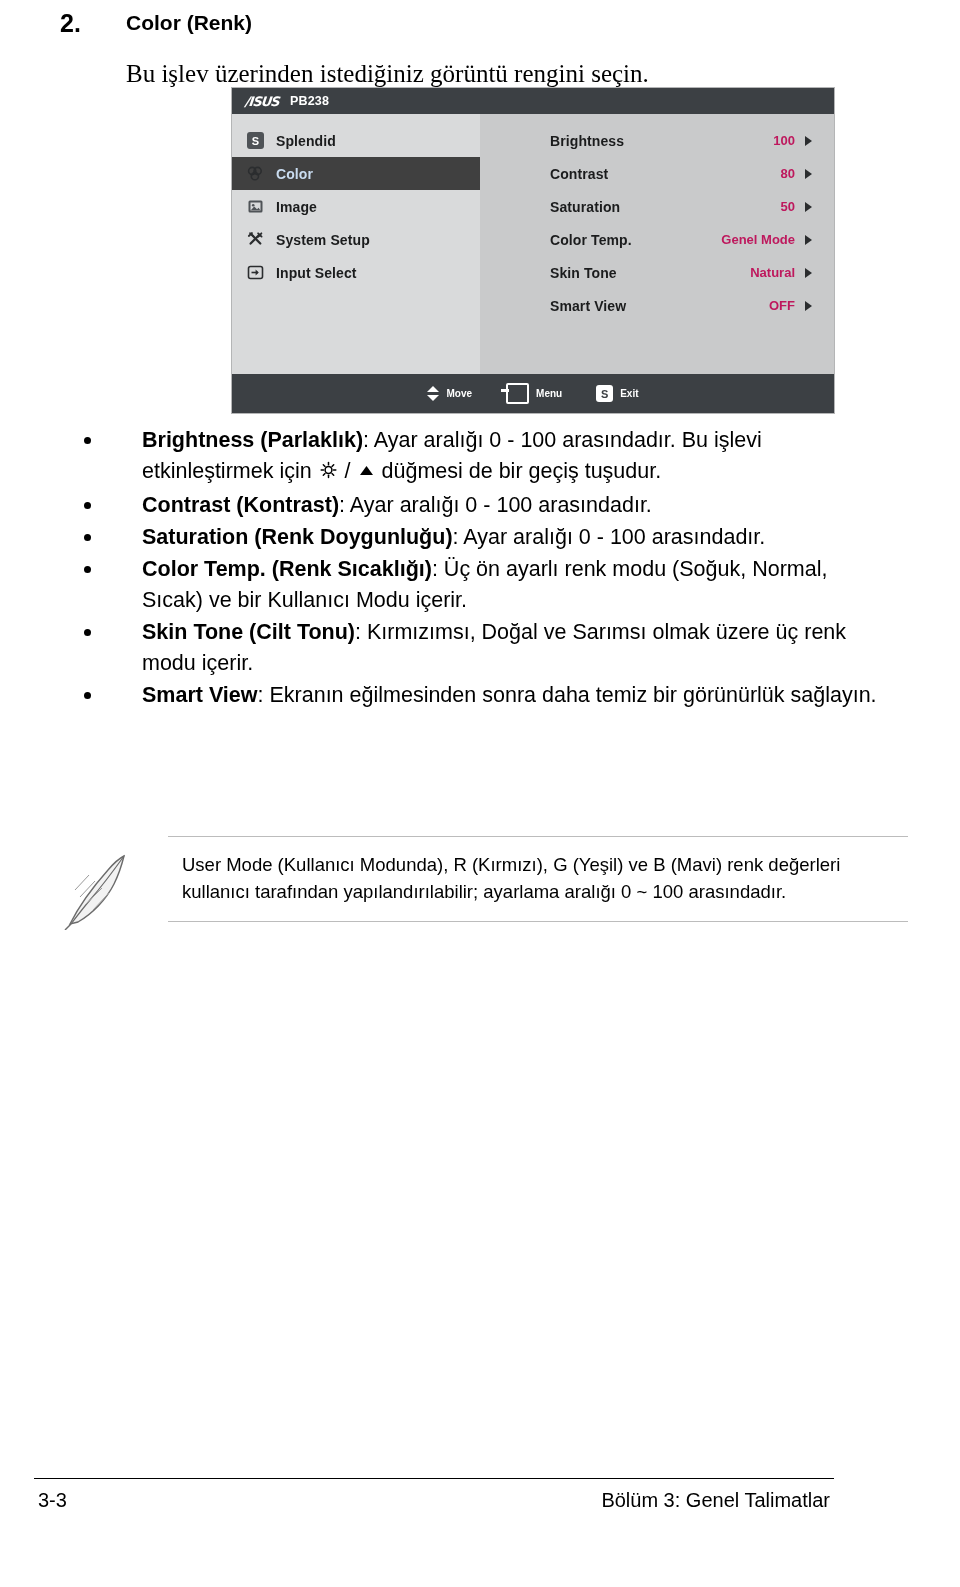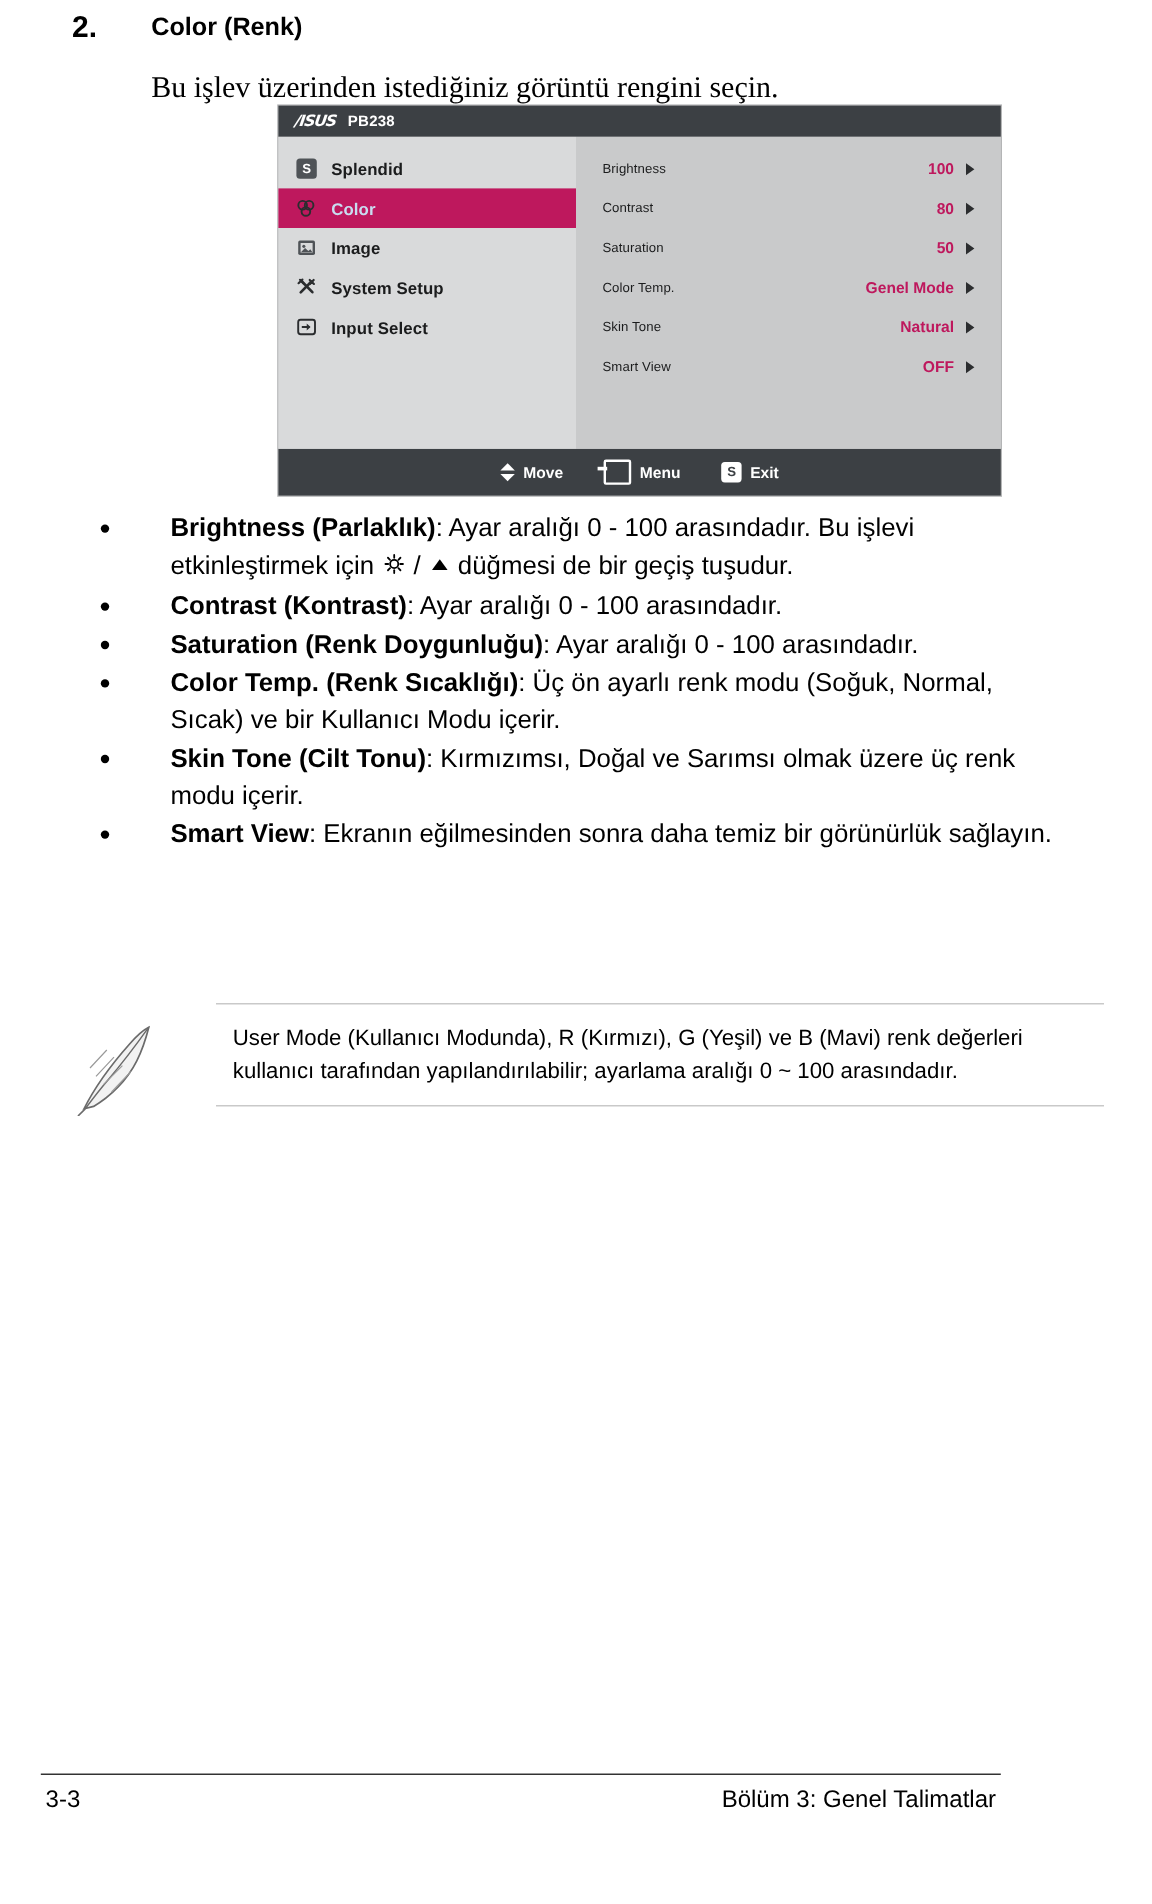--- a/index.html
+++ b/index.html
@@ -95,21 +95,21 @@
     padding-top: 10px;
   }
   .menu-item {
     display: flex;
     align-items: center;
     height: 33px;
     padding-left: 14px;
     gap: 11px;
   }
   .menu-item.selected {
-    background: #be185d;
+    background: #404040;
   }
   .menu-item.selected .menu-label {
     color: #c9dcf0;
   }
   .menu-label {
     font-size: 14px;
     font-weight: bold;
     color: #1b1c1d;
     letter-spacing: .1px;
   }
@@ -134,25 +134,26 @@
     justify-content: center;
   }
 
   .opt-row {
     display: flex;
     align-items: center;
     height: 33px;
     padding: 0 22px 0 22px;
   }
   .opt-name {
-    font-size: 11px;
-    font-weight: normal;
+    font-size: 14px;
+    font-weight: bold;
     color: #1b1c1d;
     flex: 1;
     letter-spacing: .1px;
+    margin-left: 48px;
   }
   .opt-val {
     font-size: 13px;
     font-weight: bold;
     color: #be185d;
     margin-right: 10px;
   }
   .arrow-right {
     width: 0;
     height: 0;
@@ -169,21 +170,21 @@
     justify-content: center;
     gap: 34px;
   }
   .foot-item {
     display: flex;
     align-items: center;
     gap: 7px;
   }
   .foot-label {
     color: #ffffff;
-    font-size: 13px;
+    font-size: 10px;
     font-weight: bold;
   }
   .updown {
     display: flex;
     flex-direction: column;
     gap: 3px;
     align-items: center;
   }
   .tri-up {
     width: 0; height: 0;
@@ -247,21 +248,21 @@
     font-weight: bold;
   }
   .sunicon, .upicon {
     display: inline-block;
     vertical-align: -2px;
   }
 
   
   .note {
     position: absolute;
-    left: 180px;
+    left: 168px;
     top: 836px;
     width: 740px;
     border-top: 1px solid #bcbcbc;
     border-bottom: 1px solid #bcbcbc;
     padding: 14px 0 16px 0;
   }
   .note-text {
     margin-left: 14px;
     font-size: 18.5px;
     line-height: 27px;

